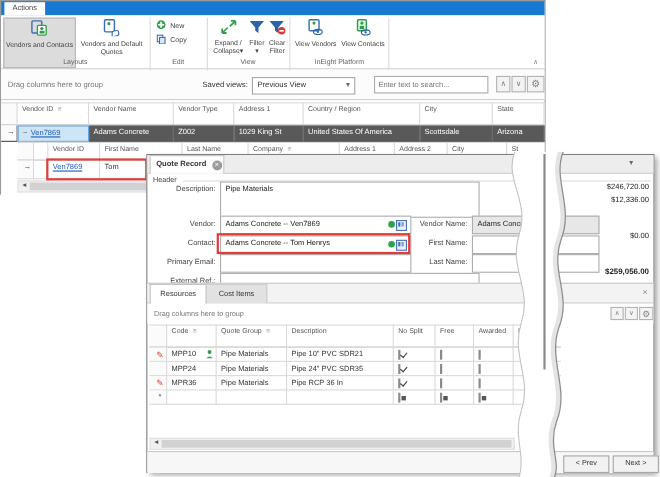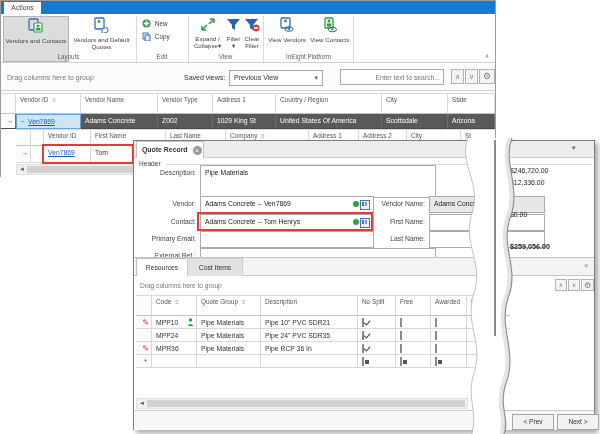--- a/index.html
+++ b/index.html
@@ -46,21 +46,21 @@
   .closecirc{display:inline-block;width:9px;height:9px;border-radius:50%;background:#9a9a9a;color:#fff;
              font-size:7px;line-height:9px;text-align:center;vertical-align:-1px;margin-left:5px;font-weight:normal;}
   .flabel{position:absolute;width:62px;text-align:right;color:#444;font-size:6.8px;line-height:9px;}
   .fbox{position:absolute;border:1px solid #acacac;background:#fff;font-size:6.8px;line-height:13px;
         padding-left:4px;white-space:nowrap;overflow:hidden;color:#222;}
   .fbox.ro{background:#e7e7e7;}
   .greendot{position:absolute;width:6px;height:6px;border-radius:50%;background:#2aa349;top:4px;}
   .cardicon{position:absolute;width:8px;height:8px;border:1px solid #4a72b8;background:#eaf1fb;top:3px;}
   .cardicon i{position:absolute;left:1px;top:1px;width:2px;height:4px;background:#4a72b8;}
   .cardicon b{position:absolute;left:4px;top:1px;width:2px;height:4px;background:#7b9bd2;}
-  .amount{position:absolute;right:4px;font-size:6.9px;color:#222;width:80px;}
+  .amount{position:absolute;right:4px;text-align:right;font-size:6.9px;color:#222;width:80px;}
   .ptabs{left:0;top:116px;width:460px;height:19px;background:#f3f3f3;border-top:1px solid #c6c6c6;border-bottom:1px solid #c6c6c6;}
   .ptab{position:absolute;top:0;height:18px;line-height:18px;text-align:center;font-size:6.8px;color:#333;}
   .ptab.active{background:#fff;border:1px solid #bdbdbd;border-bottom:none;}
   .ptab.inactive{background:#e2e2e2;border:1px solid #cccccc;}
   .pgh .c{font-size:6.4px;color:#555;}
   .cb{width:9px;height:9px;border:1px solid #8a8a8a;background:#fff;margin:0 auto;position:relative;}
   .cb.checked::after{content:"";position:absolute;left:1px;top:1px;width:5px;height:3px;
                      border-left:1.5px solid #3c3c3c;border-bottom:1.5px solid #3c3c3c;transform:rotate(-50deg);}
   .cb.indeterminate::after{content:"";position:absolute;left:2px;top:2px;width:4px;height:4px;background:#555;}
   .pencil{color:#d23b2f;font-size:8px;line-height:9px;}
@@ -189,21 +189,21 @@
       <div class="abs" style="left:480px;top:38px;width:12px;height:10px;color:#777;font-size:6px;text-align:center;">∧</div>
     </div>
 
     <div class="abs" id="toolrow">
       <div class="abs hint" style="left:6px;top:10px;">Drag columns here to group</div>
       <div class="abs" style="left:183px;top:10px;color:#333;">Saved views:</div>
       <div class="abs combo" style="left:228px;top:6px;width:94px;height:16px;">
         <span class="dd">▾</span>
         <span>Previous View</span>
       </div>
-      <input class="abs searchbox" style="left: 339px; top: 5px; text-align: right;" placeholder="Enter text to search...">
+      <input class="abs searchbox" style="left: 339px; top: 5px;" placeholder="Enter text to search...">
       <div class="abs sqbtn" style="left:450px;top:5px;width:13px;height:15px;">∧</div>
       <div class="abs sqbtn" style="left:464px;top:5px;width:13px;height:15px;">∨</div>
       <div class="abs sqbtn" style="left:478px;top:5px;width:16px;height:15px;font-size:9px;">⚙</div>
     </div>
 
     <div class="gh" style="left:0;top:92px;width:494px;height:21px;">
       <div class="c indic" style="width:15px;"></div>
       <div class="c" style="width:65px;"><span>Vendor ID</span><span class="sorticon">≡</span></div>
       <div class="c" style="width:77px;">Vendor Name</div>
       <div class="c" style="width:55px;">Vendor Type</div>

